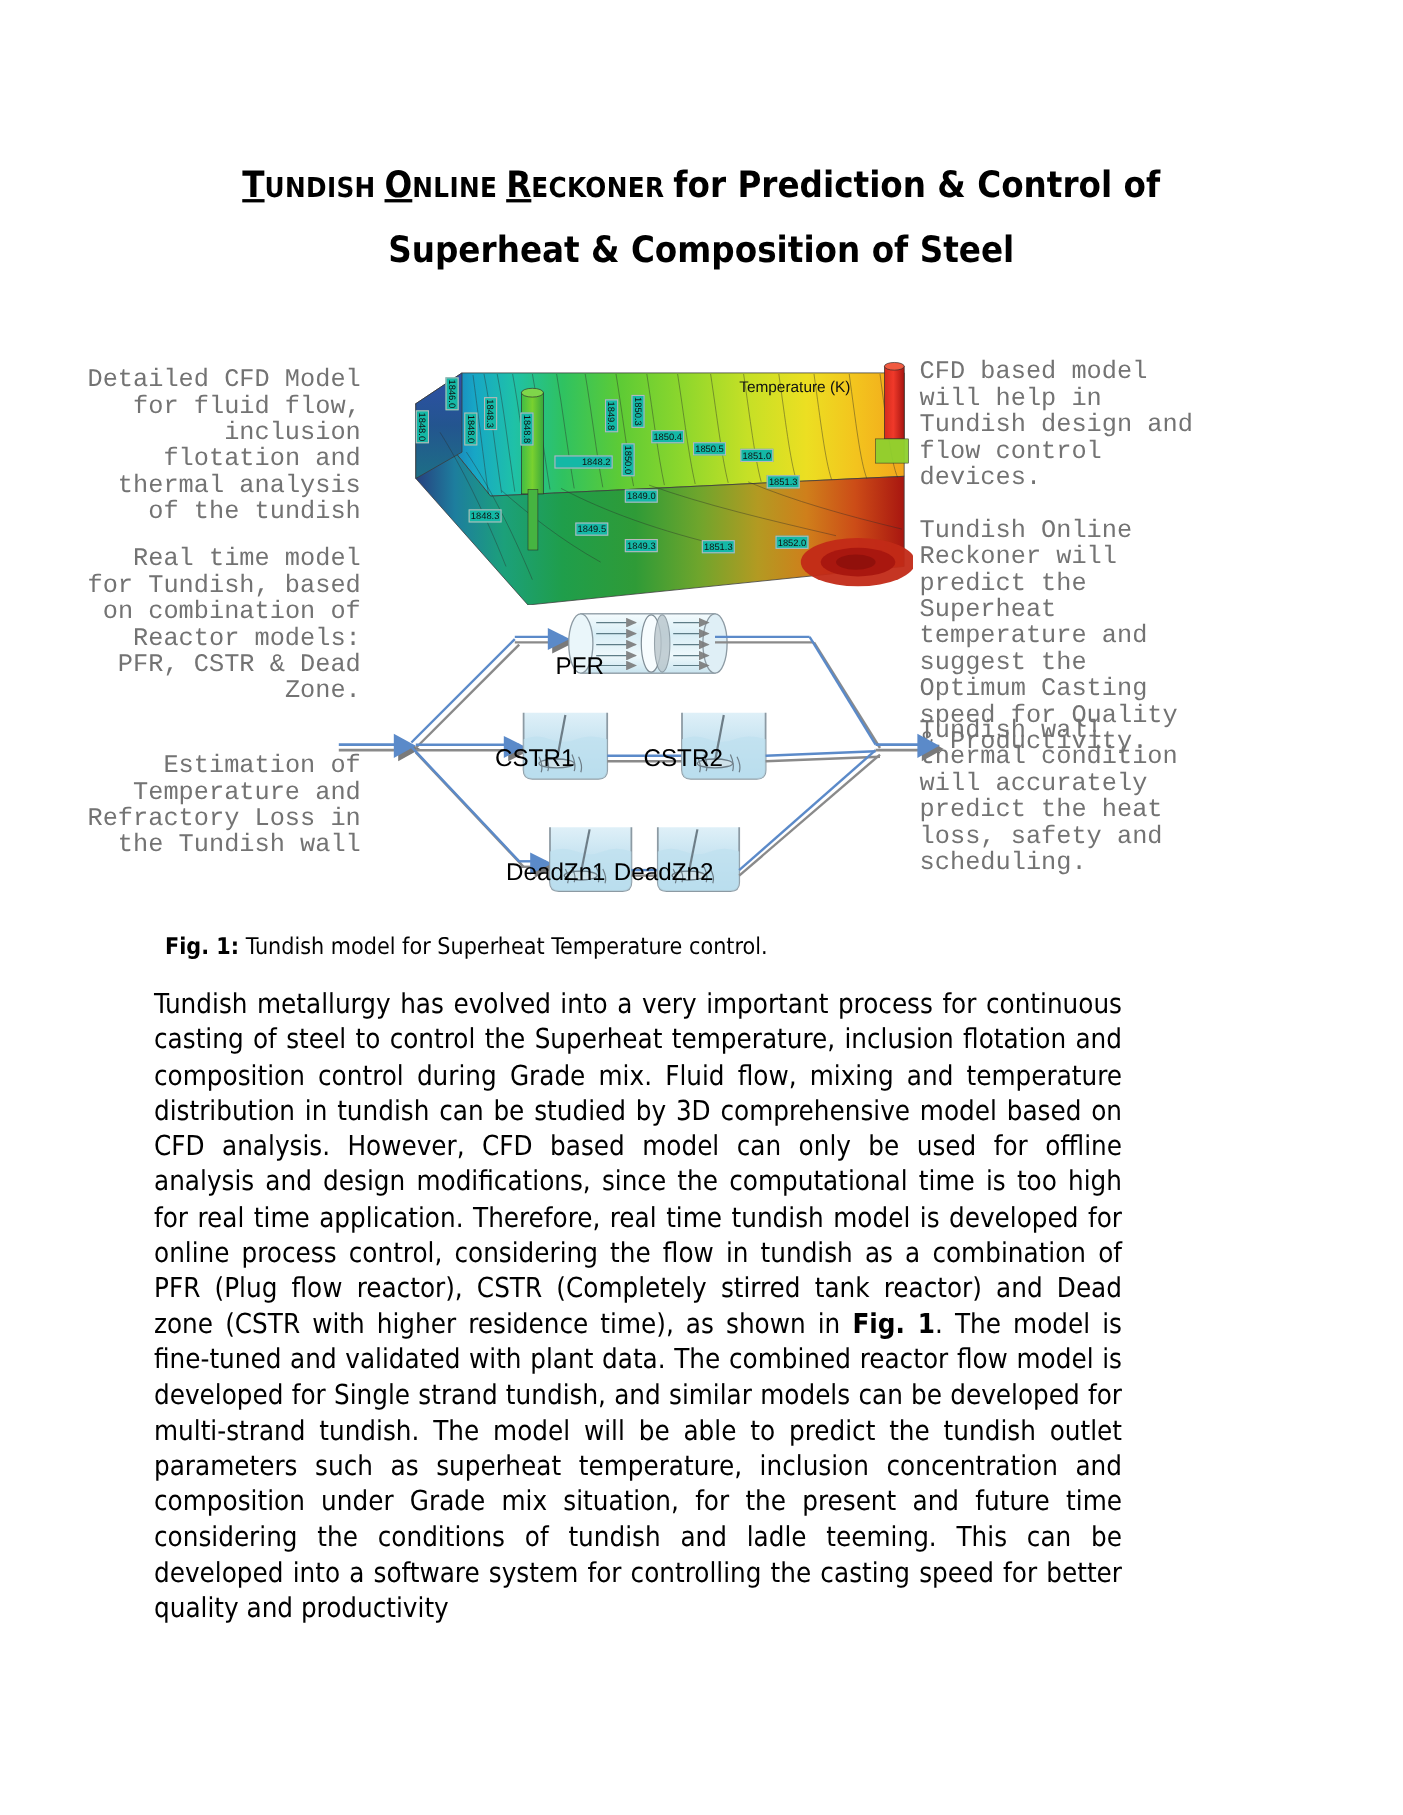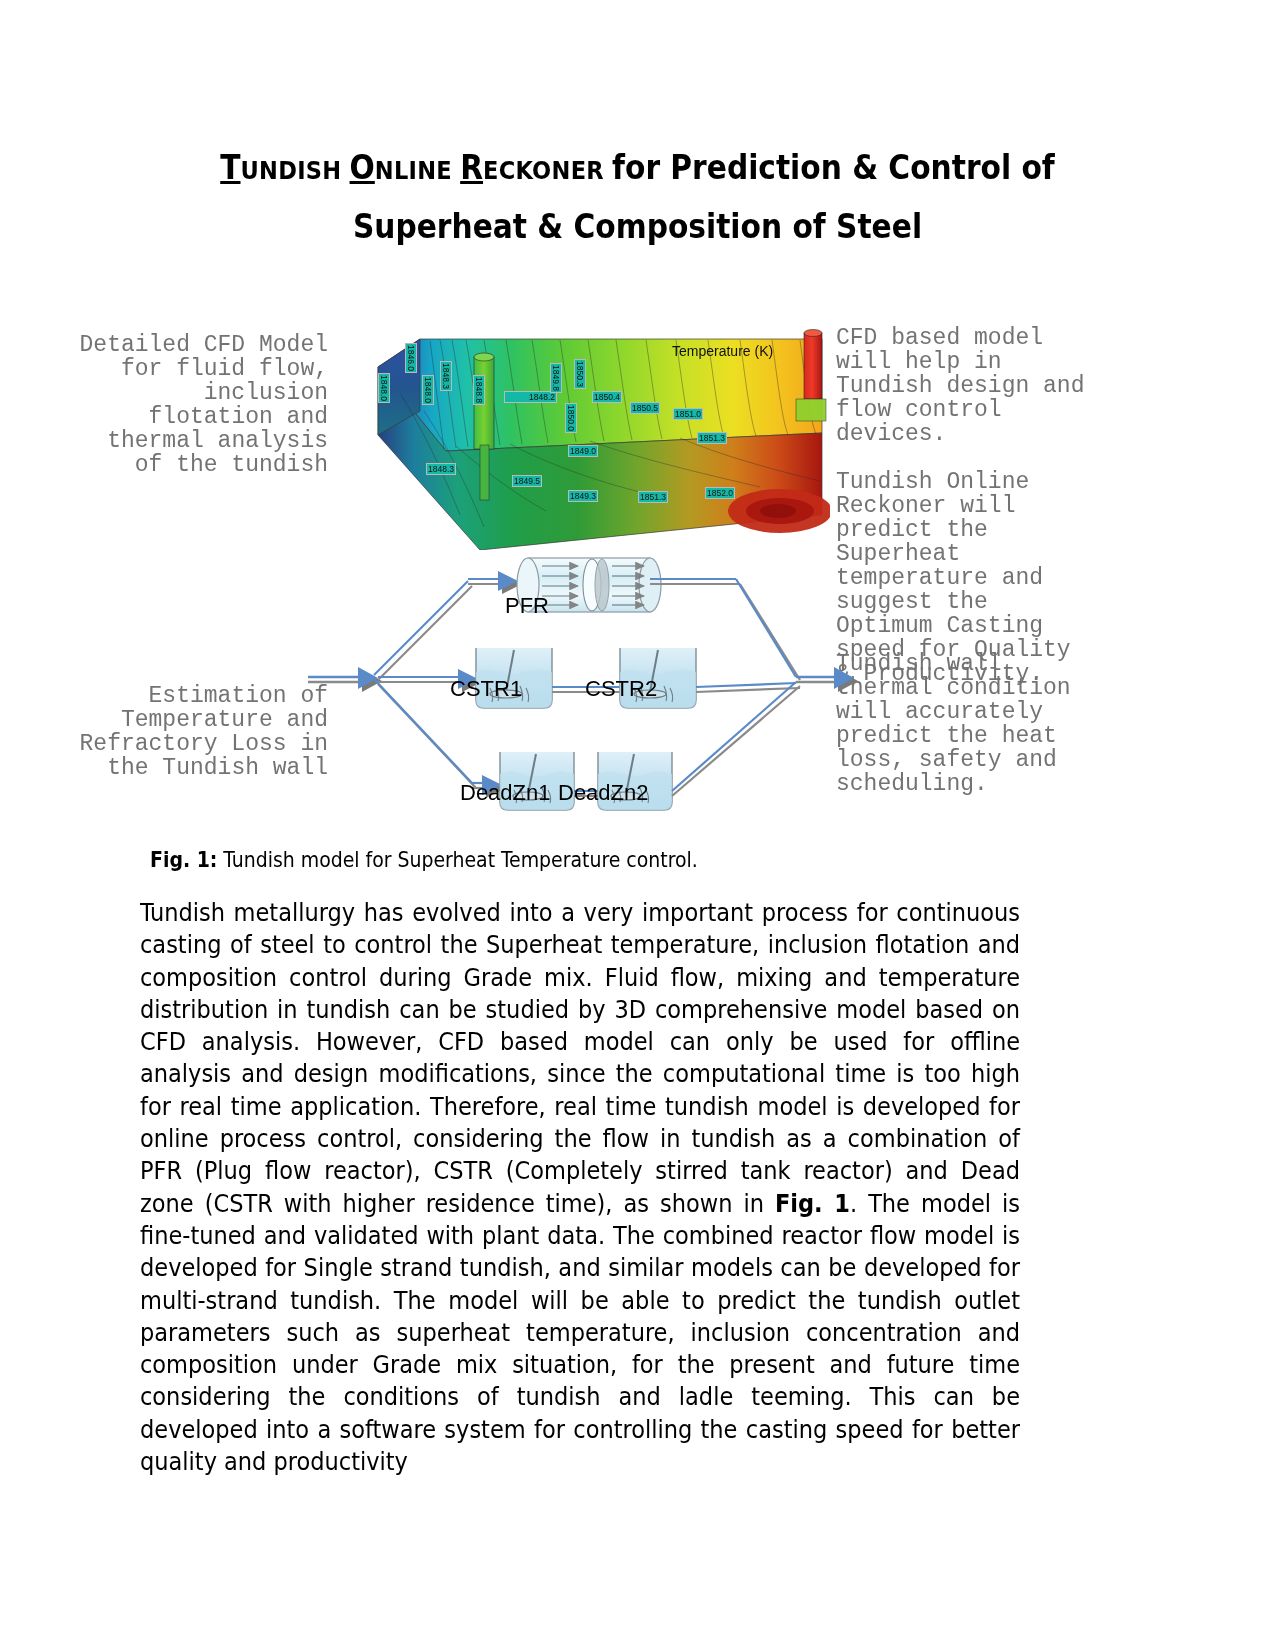--- a/index.html
+++ b/index.html
@@ -147,20 +147,21 @@
 <div class="title-block">
   <div class="title-line">
     <span class="sc-first">T</span><span class="sc-rest">UNDISH </span><span class="sc-first">O</span><span class="sc-rest">NLINE </span><span class="sc-first">R</span><span class="sc-rest">ECKONER </span><span>for Prediction &amp; Control of</span>
   </div>
   <div class="title-line">Superheat &amp; Composition of Steel</div>
 </div>
 
 <div class="figure-area">
 
   <div class="annot annot-left" id="annot-cfd">Detailed CFD Model for fluid flow, inclusion flotation and thermal analysis of the tundish</div>
+  <div class="annot annot-left" id="annot-realtime">Real time model for Tundish, based on combination of Reactor models: PFR, CSTR &amp; Dead Zone.</div>
   <div class="annot annot-left" id="annot-estim">Estimation of Temperature and Refractory Loss in the Tundish wall</div>
 
   <div class="annot annot-right" id="annot-cfdhelp">CFD based model will help in Tundish design and flow control devices.</div>
   <div class="annot annot-right" id="annot-tor">Tundish Online Reckoner will predict the Superheat temperature and suggest the Optimum Casting speed for Quality &amp; Productivity.</div>
   <div class="annot annot-right" id="annot-wall">Tundish wall thermal condition will accurately predict the heat loss, safety and scheduling.</div>
 
   <div class="cfd-wrap">
     <svg class="cfd-svg" width="470" height="235" viewBox="0 0 470 235">
       <defs>
         <linearGradient id="topFace" x1="0" y1="0" x2="1" y2="0">
@@ -258,31 +259,31 @@
       </g>
     </svg>
 
     <div class="cfd-title" style="left:312px; top:28px;">Temperature (K)</div>
 
     <div class="cfd-label vert" style="left:45px;  top:28px;">1846.0</div>
     <div class="cfd-label vert" style="left:18px;  top:58px;">1848.0</div>
     <div class="cfd-label vert" style="left:62px;  top:60px;">1848.0</div>
     <div class="cfd-label vert" style="left:80px;  top:46px;">1848.3</div>
     <div class="cfd-label vert" style="left:113px; top:60px;">1848.8</div>
-    <div class="cfd-label" style="left:144px; top:76px;padding-left:24px;">1848.2</div>
+    <div class="cfd-label" style="left:144px; top:99px;padding-left:24px;">1848.2</div>
     <div class="cfd-label vert" style="left:190px; top:48px;">1849.8</div>
     <div class="cfd-label vert" style="left:214px; top:44px;">1850.3</div>
     <div class="cfd-label vert" style="left:205px; top:88px;">1850.0</div>
     <div class="cfd-label" style="left:232px; top:76px;">1850.4</div>
     <div class="cfd-label" style="left:270px; top:87px;">1850.5</div>
     <div class="cfd-label" style="left:313px; top:93px;">1851.0</div>
     <div class="cfd-label" style="left:337px; top:117px;">1851.3</div>
     <div class="cfd-label" style="left:172px; top:130px;margin-left:36px;">1849.0</div>
     <div class="cfd-label" style="left:66px;  top:148px;">1848.3</div>
-    <div class="cfd-label" style="left:152px; top:160px;">1849.5</div>
+    <div class="cfd-label" style="left:163px; top:160px;">1849.5</div>
     <div class="cfd-label" style="left:208px; top:175px;">1849.3</div>
     <div class="cfd-label" style="left:278px; top:176px;">1851.3</div>
     <div class="cfd-label" style="left:345px; top:172px;">1852.0</div>
   </div>
 
   <div class="network">
     <svg width="560" height="320" viewBox="0 0 560 320">
       <defs>
         <linearGradient id="pipeG" x1="0" y1="0" x2="0" y2="1">
           <stop offset="0" stop-color="#6f9fd8"></stop>

